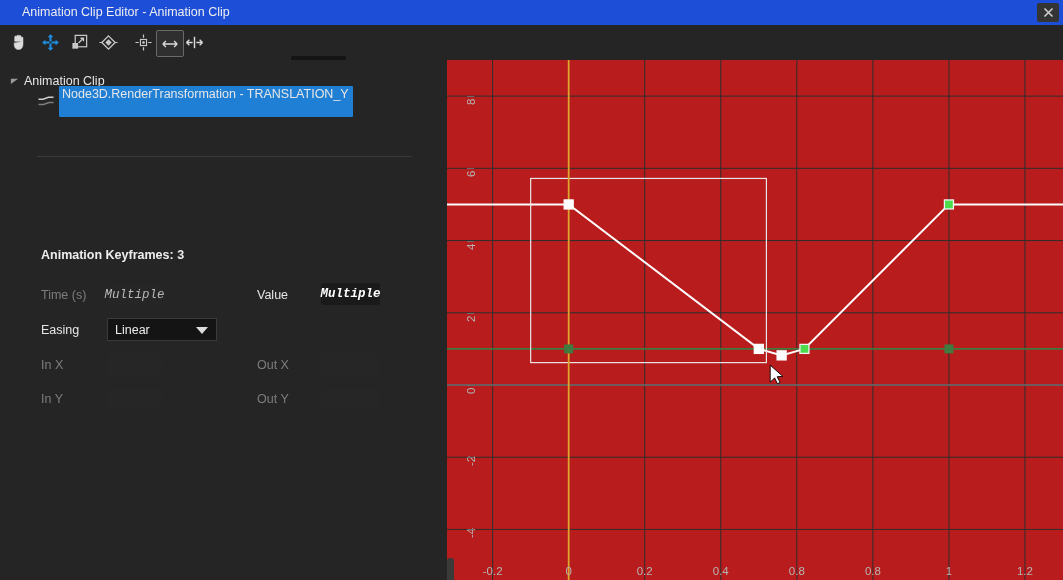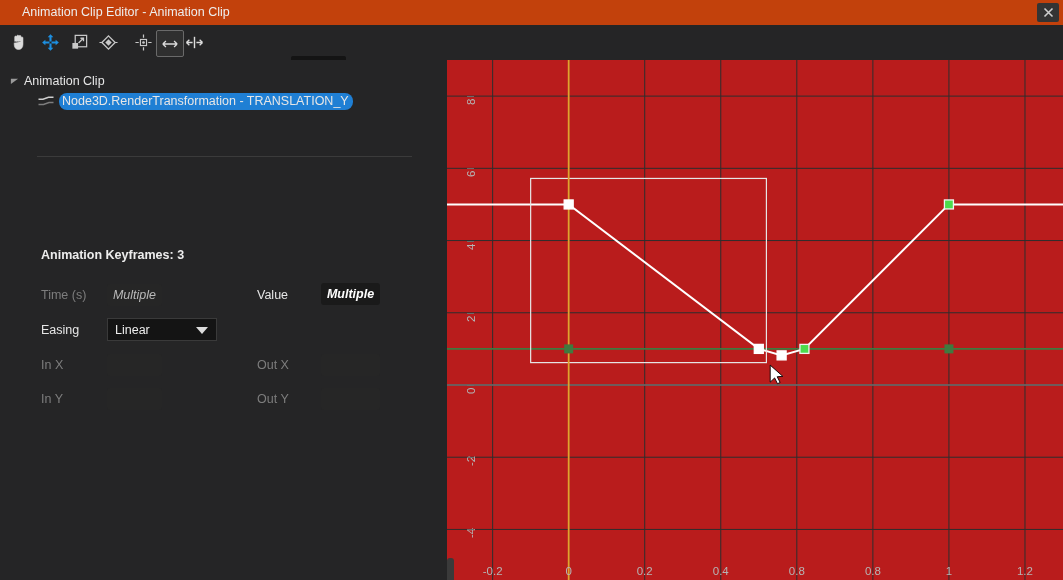--- a/index.html
+++ b/index.html
@@ -3,21 +3,21 @@
 <meta charset="utf-8">
 <style>
   html,body{margin:0;padding:0;background:#1e1e1e;}
   body{width:1063px;height:580px;overflow:hidden;
        font-family:"Liberation Sans","DejaVu Sans",sans-serif;
        color:#e8e8e8;-webkit-font-smoothing:antialiased;}
   .app{position:relative;width:1063px;height:580px;background:#1e1e1e;}
 
   
   .titlebar{position:absolute;left:0;top:0;width:1063px;height:25px;
-            background:#c2410c;border-bottom:1px solid #1a1a1a;}
+            background:#1d4ed8;border-bottom:1px solid #1a1a1a;}
   .titlebar .ttl{position:absolute;left:22px;top:5px;font-size:12.5px;color:#ededed;
                  white-space:nowrap;}
   .closebtn{position:absolute;right:4px;top:3px;width:22px;height:19px;
             display:flex;align-items:center;justify-content:center;
             background:#343434;border-radius:2px;cursor:pointer;}
   .closebtn svg{display:block;}
 
   
   .toolbar{position:absolute;left:0;top:25px;width:1063px;height:35px;background:#252526;}
   .tbtn{position:absolute;top:5px;width:26px;height:25px;display:flex;
@@ -31,32 +31,32 @@
 
   
   .leftpanel{position:absolute;left:0;top:60px;width:447px;height:520px;background:#252526;}
 
   .tree{position:absolute;left:0;top:10px;width:447px;}
   .trow{position:relative;height:21px;display:flex;align-items:center;cursor:pointer;}
   .tri{width:9px;height:9px;margin-left:10px;margin-right:5px;flex:0 0 auto;}
   .trow .lbl{font-size:12.5px;color:#e6e6e6;white-space:nowrap;}
   .trow.child{padding-left:38px;}
   .curveicon{width:16px;height:11px;margin-right:5px;flex:0 0 auto;}
-  .selbg{background:#1f7fd4;padding:1px 4px 2px 3px;border-radius:8px;color:#fff;}
+  .selbg{background:#1f7fd4;padding:1px 4px 16px 3px;border-radius:1px;color:#fff;}
 
   .divider{position:absolute;left:37px;top:96px;width:375px;height:1px;background:#3b3b3b;}
 
   .selkf{position:absolute;left:41px;top:188px;font-size:12.5px;font-weight:bold;color:#ededed;}
   .selkf .num{color:#ededed;}
 
   .frow{position:absolute;font-size:12.5px;text-align:right;}
   .lab{color:#e6e6e6;}
   .lab.dim{color:#7d7d7d;}
   .fld{position:absolute;height:22px;background:#1a1a1a;border-radius:3px;
-       display:flex;align-items:center;justify-content:center;box-sizing:border-box;}
+       display:flex;align-items:center;justify-content:center;box-sizing:border-box;font-family:Liberation Mono, monospace;}
   .fld.dis{background:#262626;}
   .fld span{font-size:12.5px;font-style:italic;}
   .fld .mult-dim{color:#b9b9b9;}
   .fld .mult-on{color:#ffffff;font-weight:bold;}
 
   .combo{position:absolute;left:107px;top:258px;width:110px;height:23px;background:#141414;
          border:1px solid #3a3a3a;box-sizing:border-box;display:flex;align-items:center;
          cursor:pointer;}
   .combo .cv{font-size:12.5px;color:#ededed;margin-left:7px;}
   .combo .arrow{position:absolute;right:8px;top:8px;width:0;height:0;

